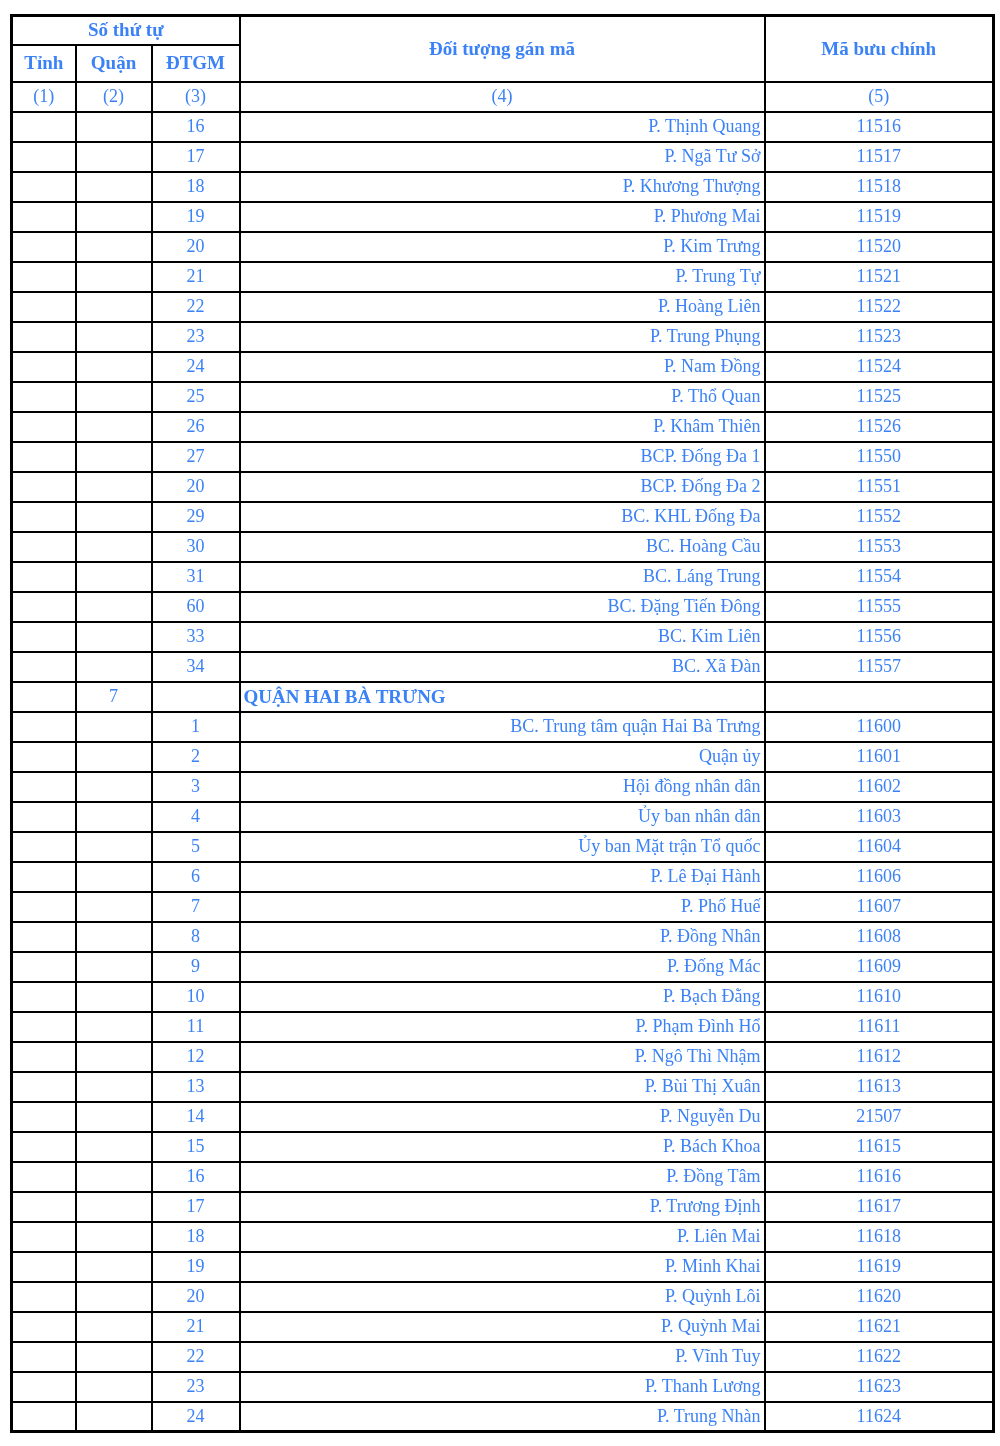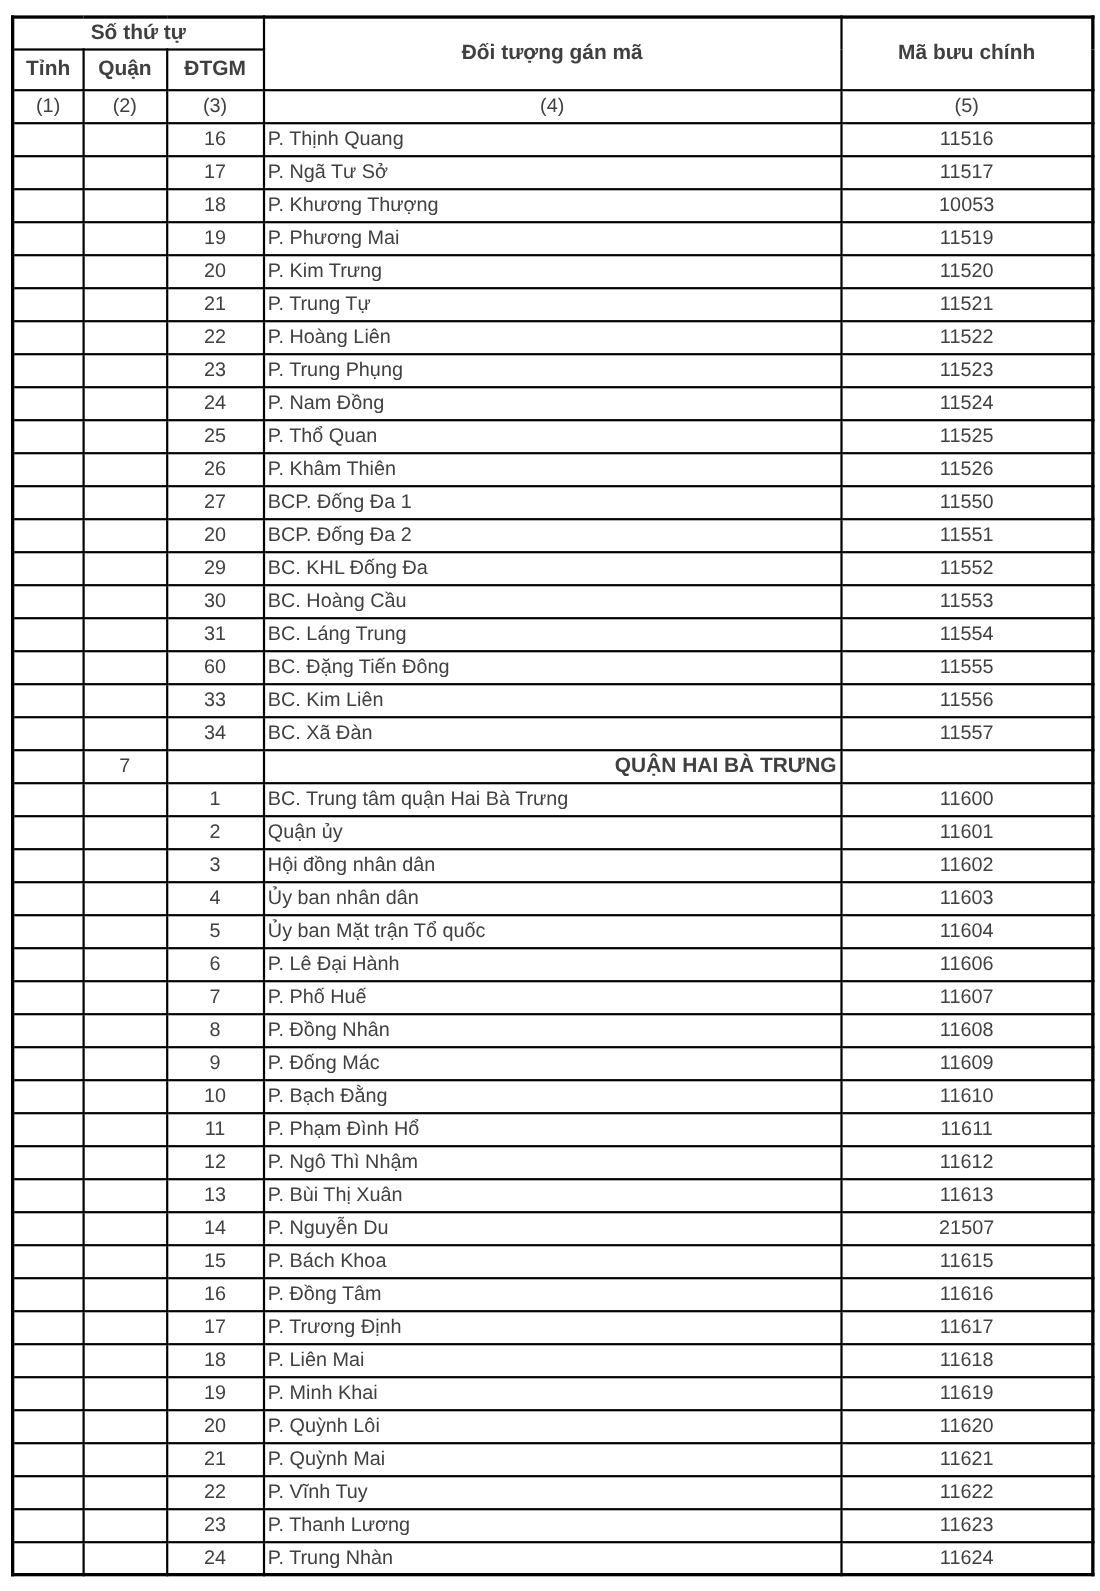--- a/index.html
+++ b/index.html
@@ -5,22 +5,22 @@
   html, body {
     margin: 0;
     padding: 0;
     background: #ffffff;
   }
   .page {
     position: relative;
     width: 1000px;
     height: 1446px;
     background: #ffffff;
-    font-family: Liberation Sans, sans-serif;
-    color: #404040;
+    font-family: Liberation Serif, serif;
+    color: #3b82f6;
     overflow: hidden;
   }
   table.postal {
     position: absolute;
     left: 10px;
     top: 14px;
     width: 982px;
     border-collapse: collapse;
     table-layout: fixed;
     border: 3px solid #000000;
@@ -51,25 +51,25 @@
   
   tbody tr { height: 30px; }
   tbody td {
     font-size: 18px;
     vertical-align: middle;
   }
   td.c-tinh, td.c-quan, td.c-dtgm, td.c-code {
     text-align: center;
   }
   td.c-name {
+    text-align: right;
+    padding-left: 4px;
+  }
+  tr.section td.c-name {
     text-align: left;
-    padding-left: 4px;
-  }
-  tr.section td.c-name {
-    text-align: right;
     font-weight: bold;
     font-size: 19px;
   }
 </style>
 </head>
 <body>
 
 <div class="page">
   <table class="postal">
     <colgroup>
@@ -111,21 +111,21 @@
           <td class="c-quan"></td>
           <td class="c-dtgm">17</td>
           <td class="c-name">P. Ngã Tư Sở</td>
           <td class="c-code">11517</td>
         </tr>
         <tr>
           <td class="c-tinh"></td>
           <td class="c-quan"></td>
           <td class="c-dtgm">18</td>
           <td class="c-name">P. Khương Thượng</td>
-          <td class="c-code">10053</td>
+          <td class="c-code">11518</td>
         </tr>
         <tr>
           <td class="c-tinh"></td>
           <td class="c-quan"></td>
           <td class="c-dtgm">19</td>
           <td class="c-name">P. Phương Mai</td>
           <td class="c-code">11519</td>
         </tr>
         <tr>
           <td class="c-tinh"></td>

